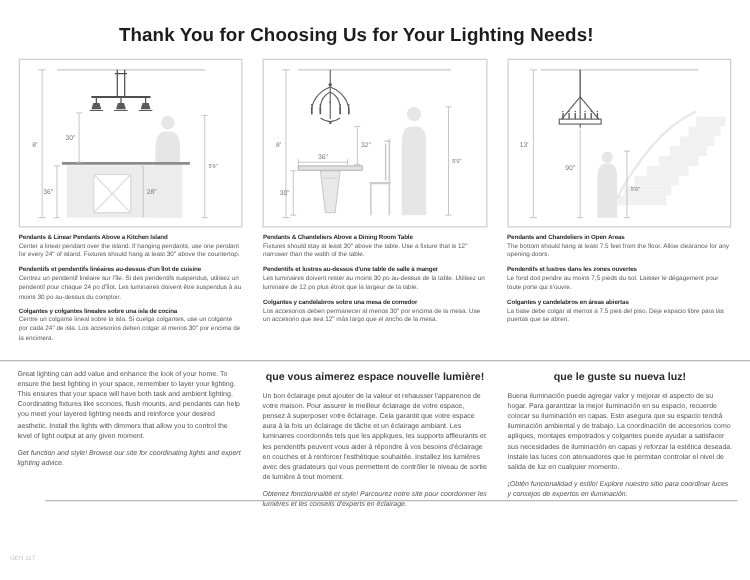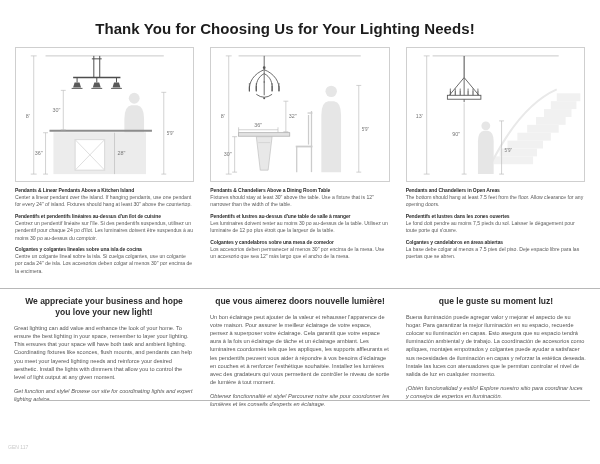--- a/index.html
+++ b/index.html
@@ -332,37 +332,33 @@
         </div>
       </div>
     </section>
 
   </div>
 
   <div class="divider-1"></div>
 
   <div class="footer-cols">
     <div class="footer-col">
-      <div class="footer-heading">
-        <div>We appreciate your business and hope</div>
-        <div>you love your new light!</div>
-      </div>
       <p>Great lighting can add value and enhance the look of your home. To ensure the best lighting in your space, remember to layer your lighting. This ensures that your space will have both task and ambient lighting.  Coordinating fixtures like sconces, flush mounts, and pendants can help you meet your layered lighting needs and reinforce your desired aesthetic. Install the lights with dimmers that allow you to control the level of light output at any given moment.</p>
       <p class="tagline">Get function and style! Browse our site for coordinating lights and expert lighting advice.</p>
     </div>
     <div class="footer-col">
       <div class="footer-heading">
-        <div>que vous aimerez doors nouvelle lumière!</div>
+        <div>que vous aimerez espace nouvelle lumière!</div>
       </div>
       <p>Un bon éclairage peut ajouter de la valeur et rehausser l'apparence de votre maison. Pour assurer le meilleur éclairage de votre espace, pensez à superposer votre éclairage. Cela garantit que votre espace aura à la fois un éclairage de tâche et un éclairage ambiant. Les luminaires coordonnés tels que les appliques, les supports affleurants et les pendentifs peuvent vous aider à répondre à vos besoins d'éclairage en couches et à renforcer l'esthétique souhaitée. Installez les lumières avec des gradateurs qui vous permettent de contrôler le niveau de sortie de lumière à tout moment.</p>
       <p class="tagline">Obtenez fonctionnalité et style! Parcourez notre site pour coordonner les lumières et les conseils d'experts en éclairage.</p>
     </div>
     <div class="footer-col">
       <div class="footer-heading">
-        <div>que le guste su moment luz!</div>
+        <div>que le guste su nueva luz!</div>
       </div>
       <p>Buena iluminación puede agregar valor y mejorar el aspecto de su hogar. Para garantizar la mejor iluminación en su espacio, recuerde colocar su iluminación en capas. Esto asegura que su espacio tendrá iluminación ambiental y de trabajo. La coordinación de accesorios como apliques, montajes empotrados y colgantes puede ayudar a satisfacer sus necesidades de iluminación en capas y reforzar la estética deseada. Instale las luces con atenuadores que le permitan controlar el nivel de salida de luz en cualquier momento.</p>
       <p class="tagline">¡Obtén funcionalidad y estilo! Explore nuestro sitio para coordinar luces y consejos de expertos en iluminación.</p>
     </div>
   </div>
 
   <div class="divider-2"></div>
 
   <div class="doc-code">GEN 117</div>
 

